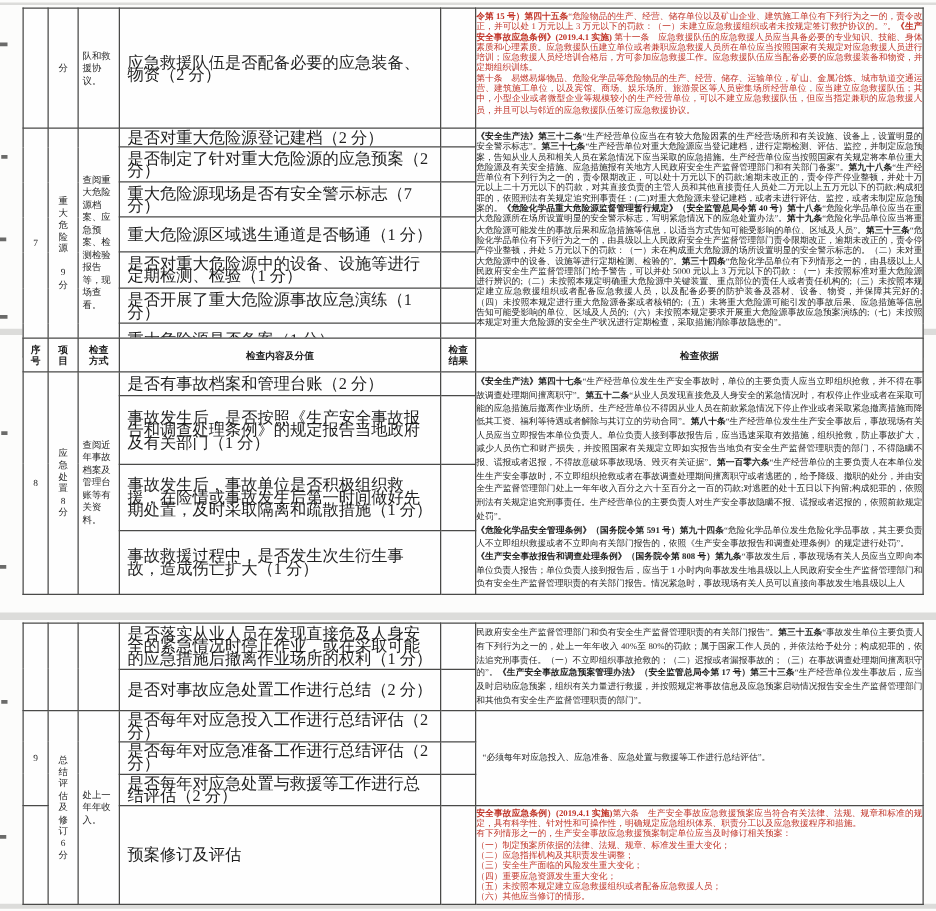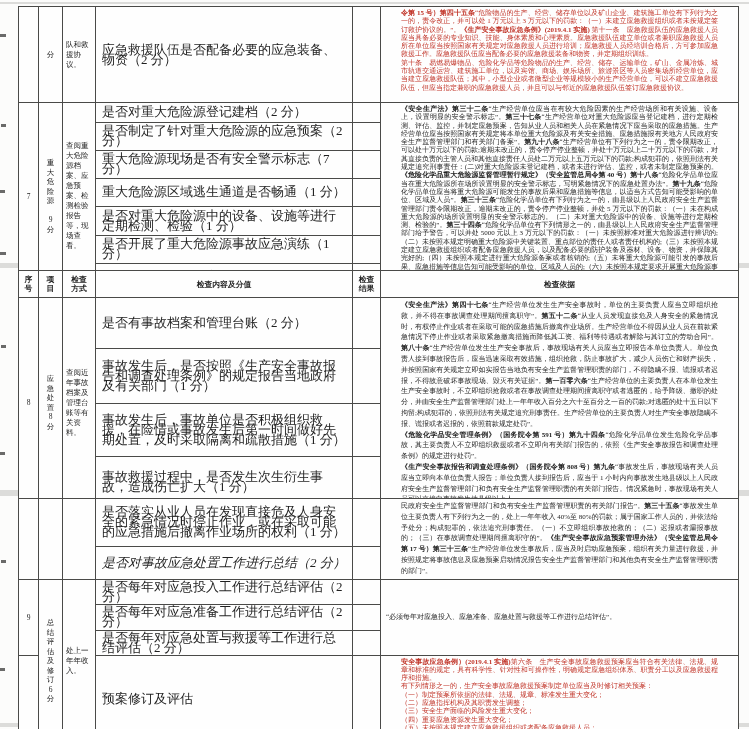--- a/index.html
+++ b/index.html
@@ -8,21 +8,21 @@
   .stage{position:absolute;left:0;top:0;width:749px;height:729px;background:#fcfcfb;overflow:hidden;}
   .band{position:absolute;left:0;width:749px;background:#dcdcda;}
   .speck{position:absolute;background:#3a3a38;opacity:.75;}
   table{border-collapse:collapse;table-layout:fixed;width:720px;position:absolute;left:18px;background:#fefefe;}
   td{border:1px solid #4a4a48;padding:0;vertical-align:middle;overflow:hidden;}
   .seq{text-align:center;font-size:7.5px;}
   .proj{text-align:center;font-size:7.5px;line-height:9.5px;white-space:pre-line;}
   .method{font-size:7.5px;line-height:10px;padding:2px 3px;text-align:left;word-break:break-all;}
   .check{font-size:13px;line-height:10px;padding:2px 6px;text-align:left;}
   .result-cell{background:#fefefe;}
-  .basis{font-size:7px;line-height:8.3px;padding:2px 20px;vertical-align:top;text-align:justify;word-break:break-all;}
+  .basis{font-size:7px;line-height:8.3px;padding:2px 0;vertical-align:top;text-align:justify;word-break:break-all;}
   .basis.loose{line-height:10.8px;}
   .basis .p{margin:0;}
   .quote{font-size:7px;line-height:9px;padding:2px 5px;vertical-align:middle;}
   .red{color:#c13428;}
   .b{font-weight:bold;}
   .hdr td{font-size:7.8px;font-weight:bold;text-align:center;line-height:9px;white-space:pre-line;vertical-align:middle;}
 </style>
 </head>
 <body>
 
@@ -175,21 +175,21 @@
       <td class="seq" rowspan="2" style="height:42px;"></td>
       <td class="proj" rowspan="2"></td>
       <td class="method" rowspan="2"></td>
       <td class="check">是否落实从业人员在发现直接危及人身安全的紧急情况时停止作业，或在采取可能的应急措施后撤离作业场所的权利（1 分）</td>
       <td class="result-cell"></td>
       <td class="basis loose" rowspan="2">
             <div class="p"><span>民政府安全生产监督管理部门和负有安全生产监督管理职责的有关部门报告”。</span><span class="b">第三十五条</span><span>“事故发生单位主要负责人有下列行为之一的，处上一年年收入 40%至 80%的罚款；属于国家工作人员的，并依法给予处分；构成犯罪的，依法追究刑事责任。（一）不立即组织事故抢救的；（二）迟报或者漏报事故的；（三）在事故调查处理期间擅离职守的”。</span><span class="b">《生产安全事故应急预案管理办法》（安全监管总局令第 17 号）第三十三条</span><span>“生产经营单位发生事故后，应当及时启动应急预案，组织有关力量进行救援，并按照规定将事故信息及应急预案启动情况报告安全生产监督管理部门和其他负有安全生产监督管理职责的部门”。</span></div>
           </td>
     </tr>
     <tr>
-          <td class="check" style="height:28px;font-style:italic;">是否对事故应急处置工作进行总结（2 分）</td>
+          <td class="check" style="height:28px;">是否对事故应急处置工作进行总结（2 分）</td>
           <td class="result-cell"></td>
         </tr>
     <tr>
       <td class="seq" rowspan="3" style="height:25px;">9</td>
       <td class="proj" rowspan="4">总
 结
 评
 估
 及
 修

